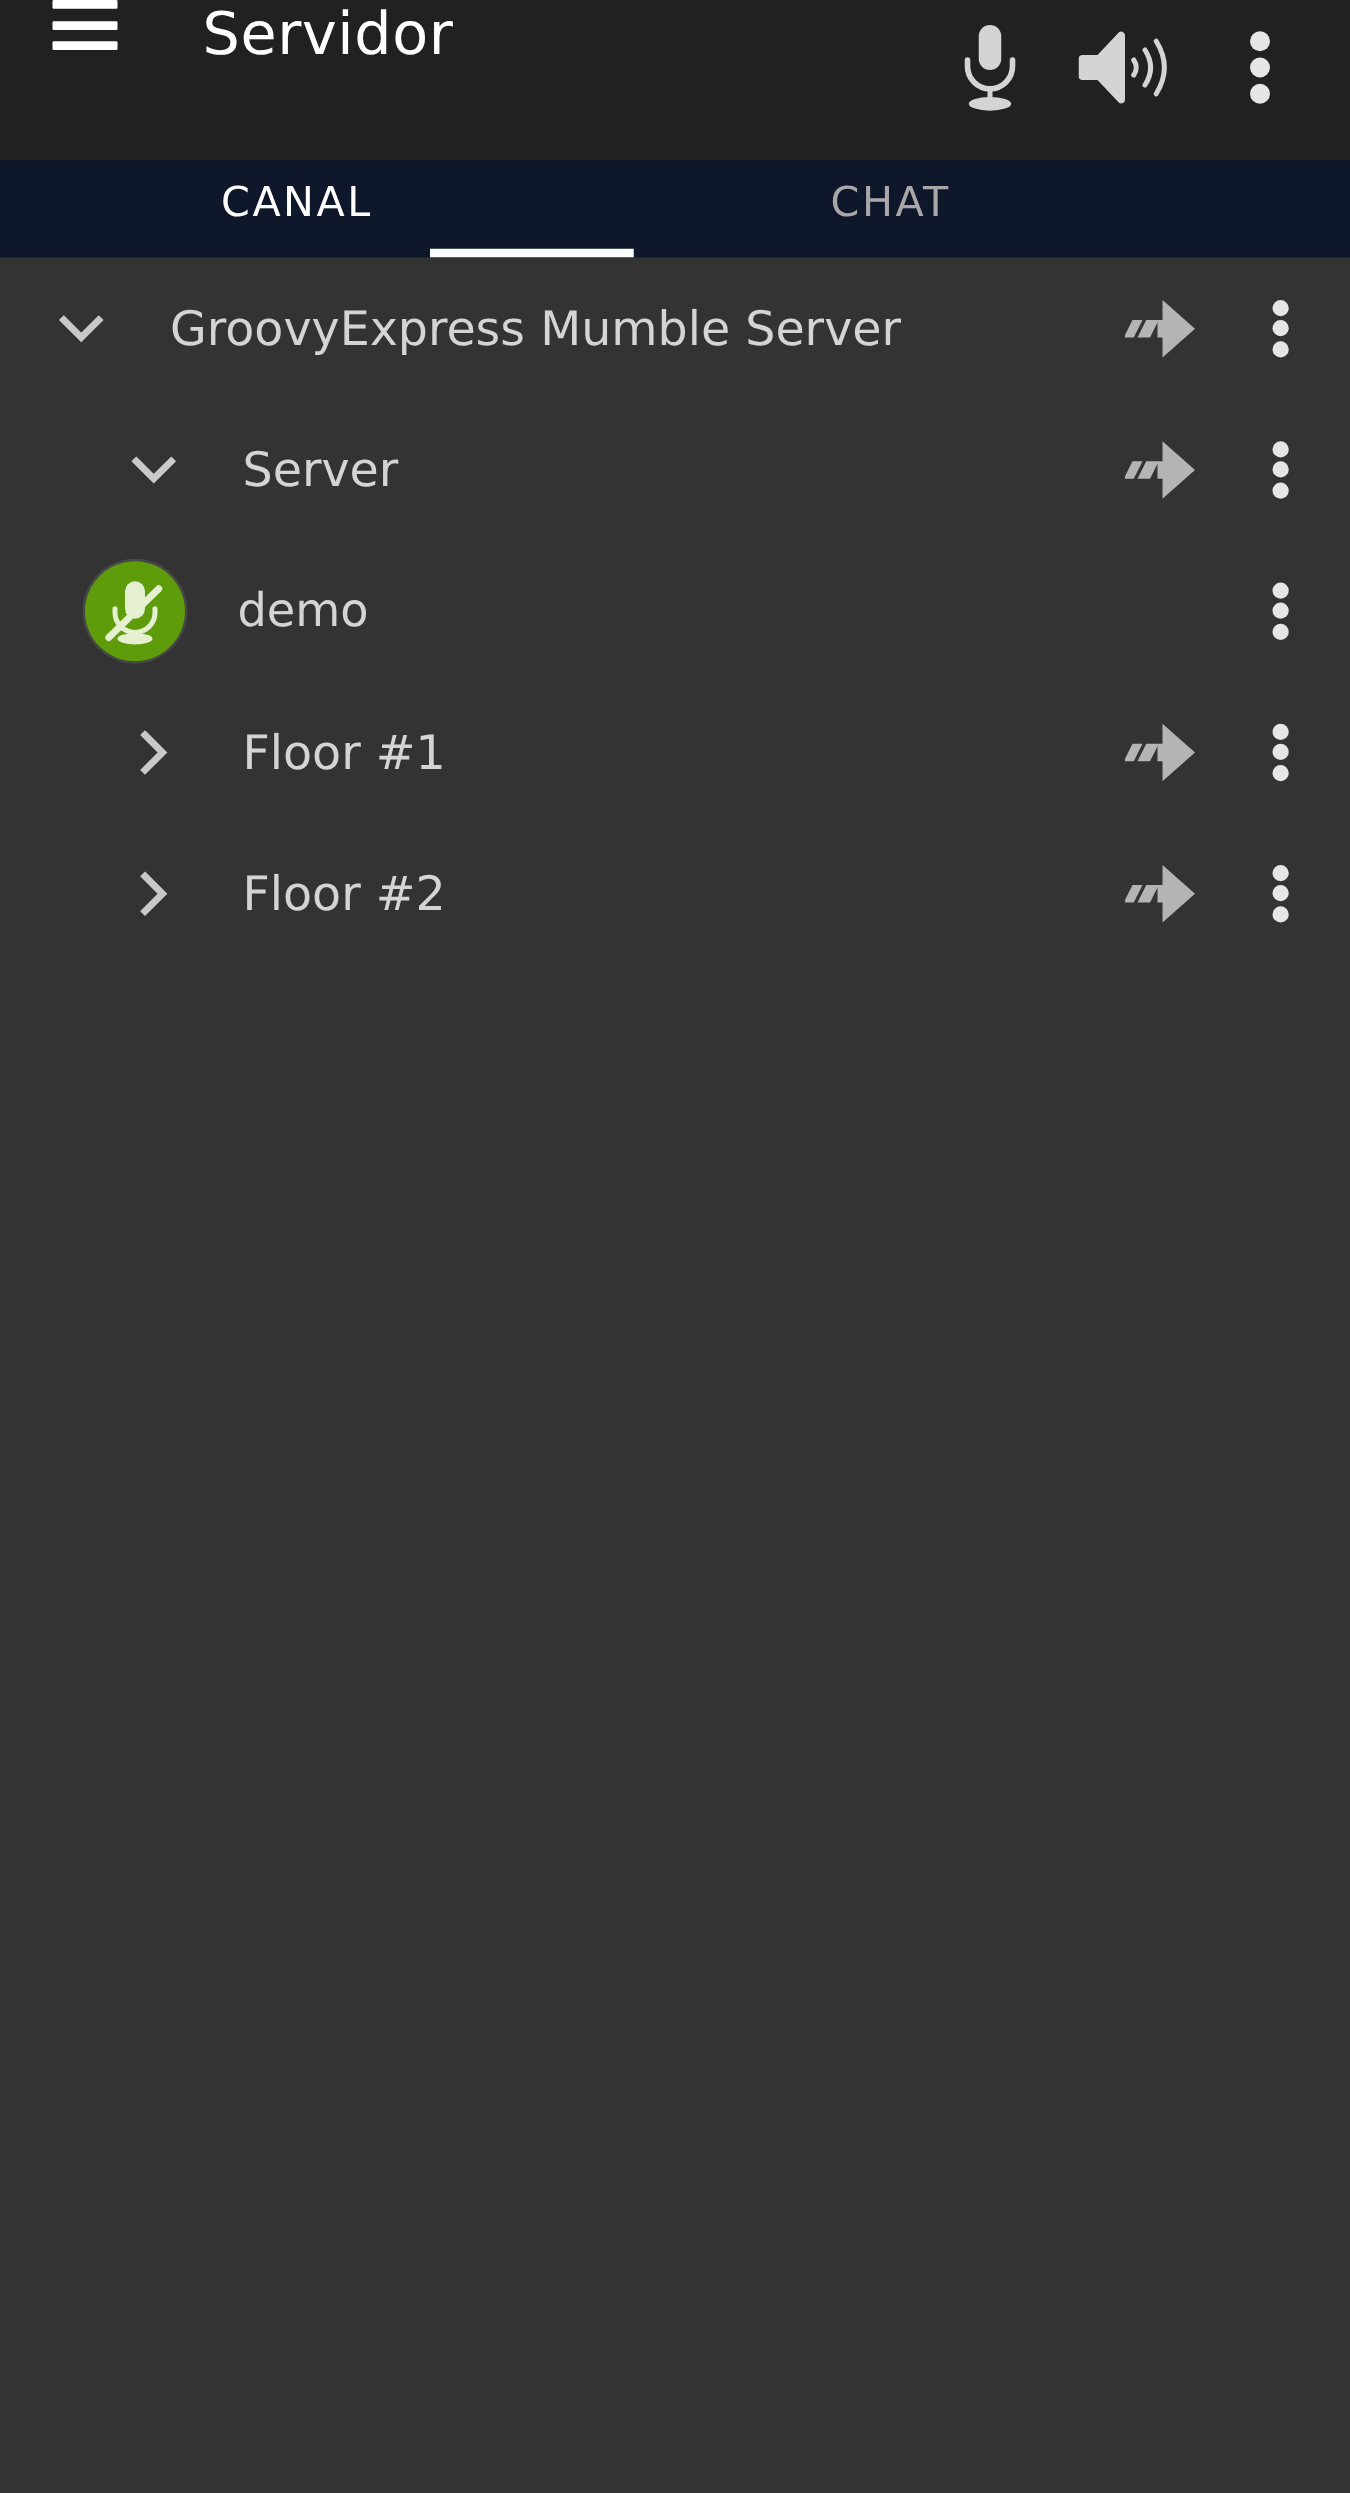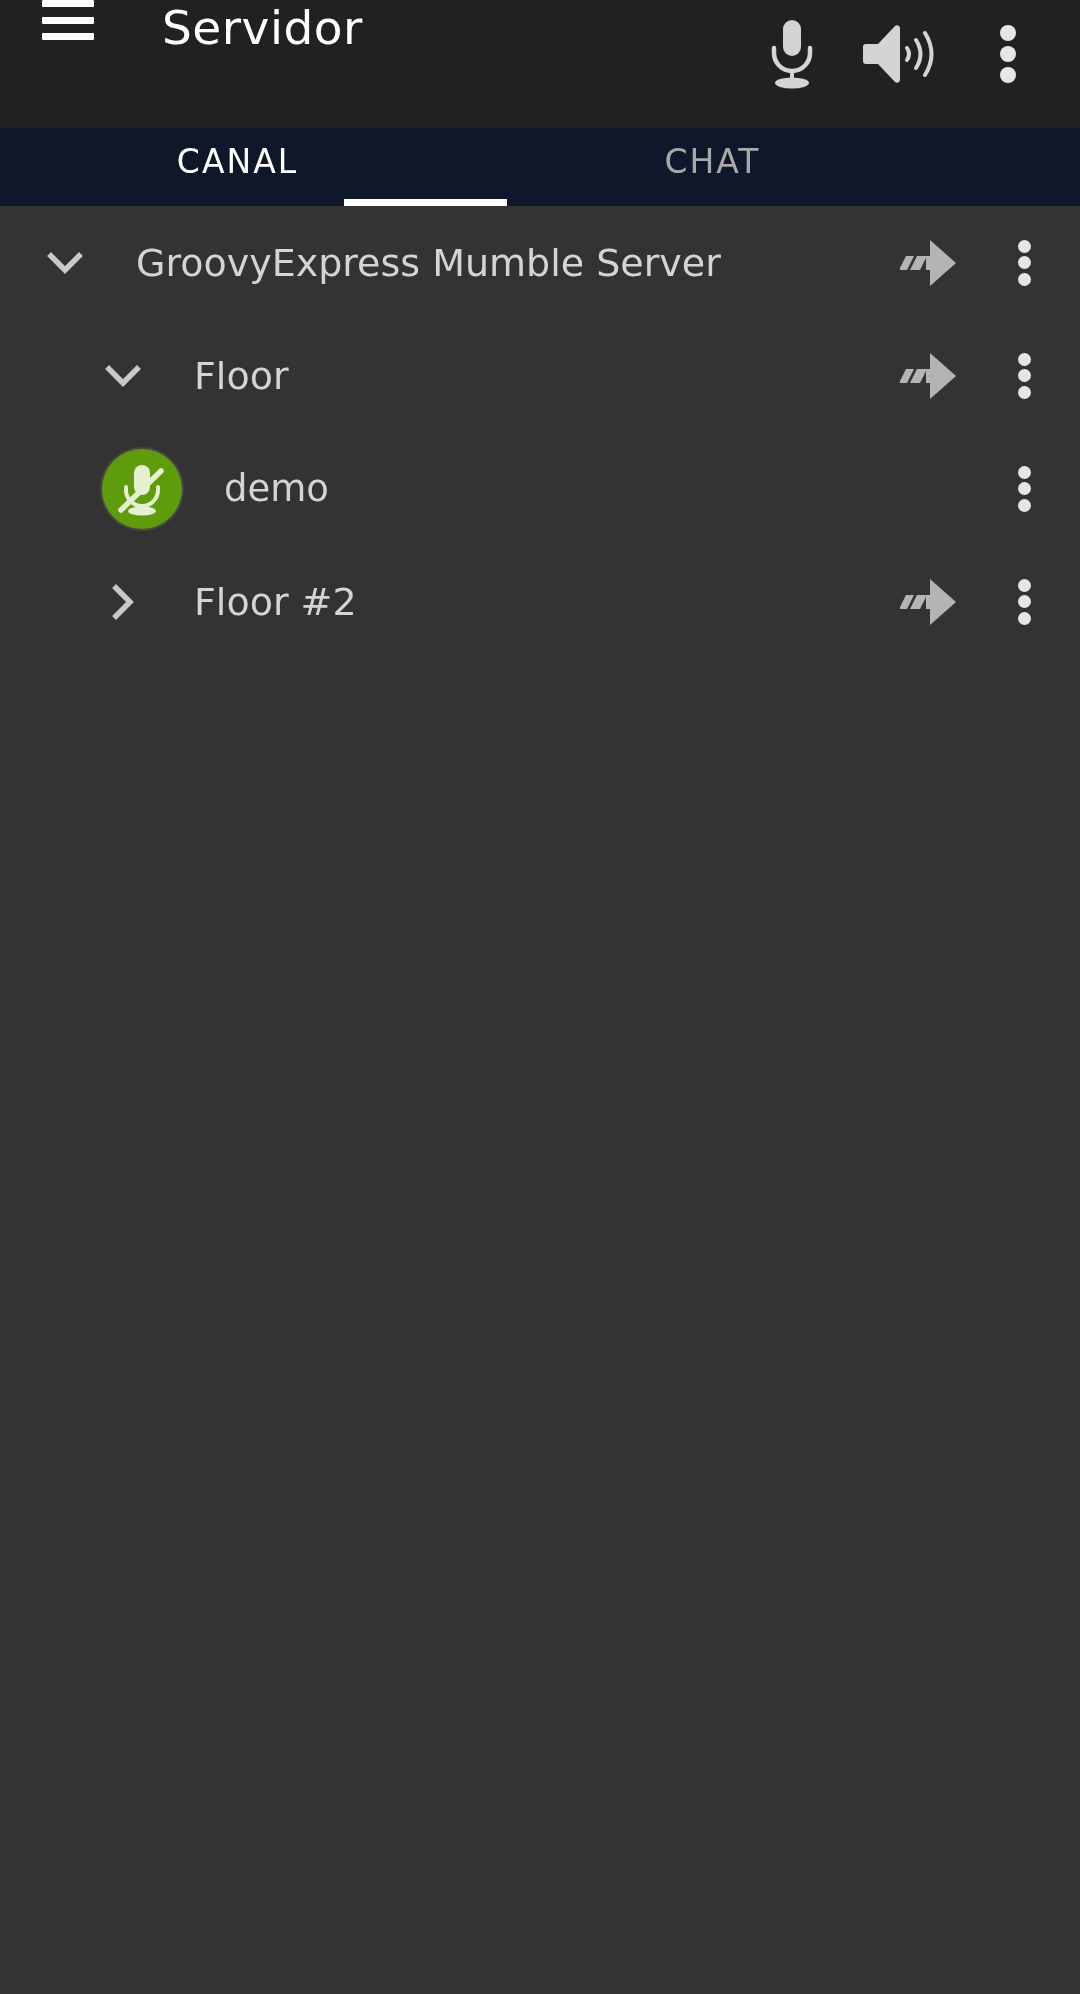--- a/index.html
+++ b/index.html
@@ -116,21 +116,21 @@
   .row {
     display: flex;
     align-items: center;
     height: 113px;
     box-sizing: border-box;
     cursor: pointer;
     position: relative;
   }
   .row-indent-0 { padding-left: 36px; }
   .row-indent-1 { padding-left: 94px; }
-  .row-indent-2 { padding-left: 102px; }
+  .row-indent-2 { padding-left: 68px; }
 
   .chevron {
     width: 58px;
     height: 58px;
     display: flex;
     align-items: center;
     justify-content: center;
     flex: 0 0 auto;
     cursor: pointer;
   }
@@ -292,21 +292,21 @@
       </span>
     </span>
   </div>
 
   <div class="row row-indent-1">
     <span class="chevron">
       <svg width="46" height="46" viewBox="0 0 46 46">
         <path d="M9 16 L23 30 L37 16" fill="none" stroke="#c9c9c9" stroke-width="5.5" stroke-linecap="square"></path>
       </svg>
     </span>
-    <span class="row-label">Floor</span>
+    <span class="row-label">Server</span>
     <span class="row-actions">
       <span class="join-btn">
         <svg width="68" height="54" viewBox="0 0 68 54">
           <path d="M30 4 L56 27 L30 50 Z" fill="#b4b4b4"></path>
           <rect x="26" y="20" width="14" height="14" fill="#b4b4b4"></rect>
           <path d="M17 20 h10 l-7 14 h-10 z" fill="#b4b4b4"></path>
           <path d="M6 20 h8 l-7 14 h-8 z" fill="#b4b4b4"></path>
         </svg>
       </span>
       <span class="more-btn">
@@ -336,20 +336,45 @@
       <span class="more-btn">
         <span class="dots">
             <i></i>
             <i></i>
             <i></i>
           </span>
       </span>
     </span>
   </div>
 
+  <div class="row row-indent-1">
+    <span class="chevron">
+      <svg width="46" height="46" viewBox="0 0 46 46">
+        <path d="M16 9 L30 23 L16 37" fill="none" stroke="#c9c9c9" stroke-width="5.5" stroke-linecap="square"></path>
+      </svg>
+    </span>
+    <span class="row-label">Floor #1</span>
+    <span class="row-actions">
+      <span class="join-btn">
+        <svg width="68" height="54" viewBox="0 0 68 54">
+          <path d="M30 4 L56 27 L30 50 Z" fill="#b4b4b4"></path>
+          <rect x="26" y="20" width="14" height="14" fill="#b4b4b4"></rect>
+          <path d="M17 20 h10 l-7 14 h-10 z" fill="#b4b4b4"></path>
+          <path d="M6 20 h8 l-7 14 h-8 z" fill="#b4b4b4"></path>
+        </svg>
+      </span>
+      <span class="more-btn">
+        <span class="dots">
+            <i></i>
+            <i></i>
+            <i></i>
+          </span>
+      </span>
+    </span>
+  </div>
 
   <div class="row row-indent-1">
     <span class="chevron">
       <svg width="46" height="46" viewBox="0 0 46 46">
         <path d="M16 9 L30 23 L16 37" fill="none" stroke="#c9c9c9" stroke-width="5.5" stroke-linecap="square"></path>
       </svg>
     </span>
     <span class="row-label">Floor #2</span>
     <span class="row-actions">
       <span class="join-btn">

